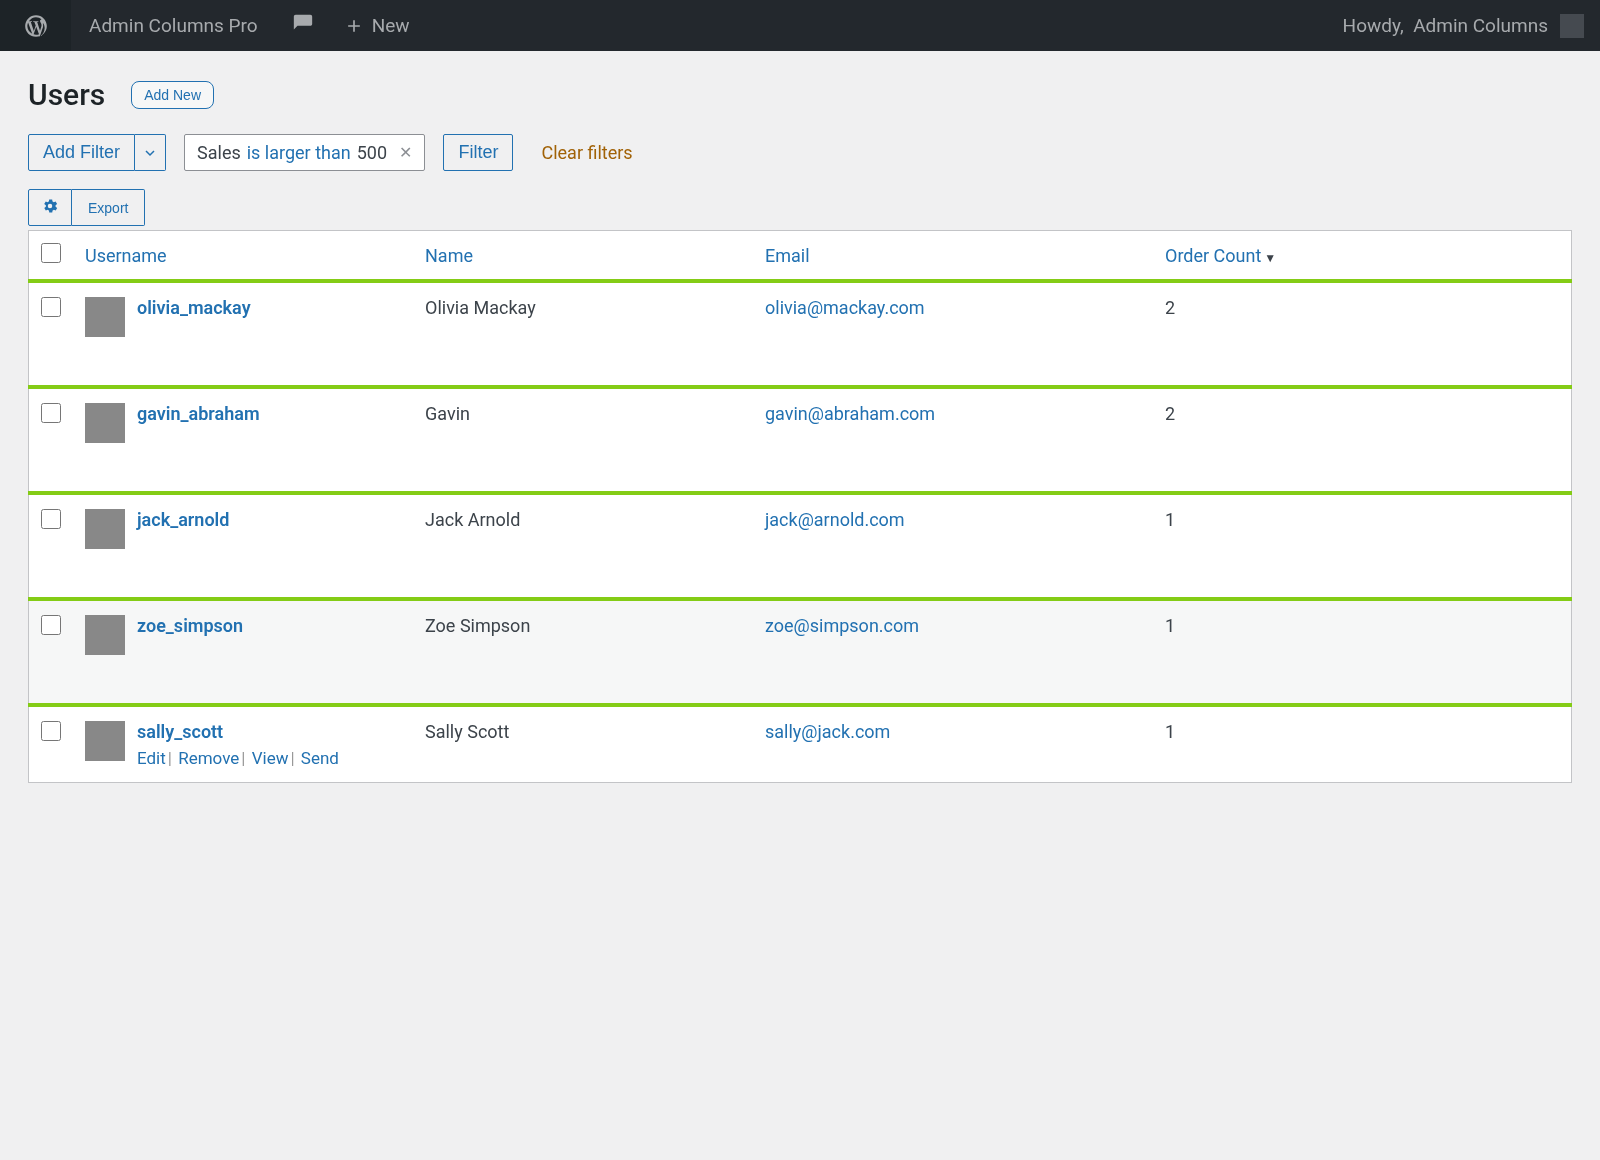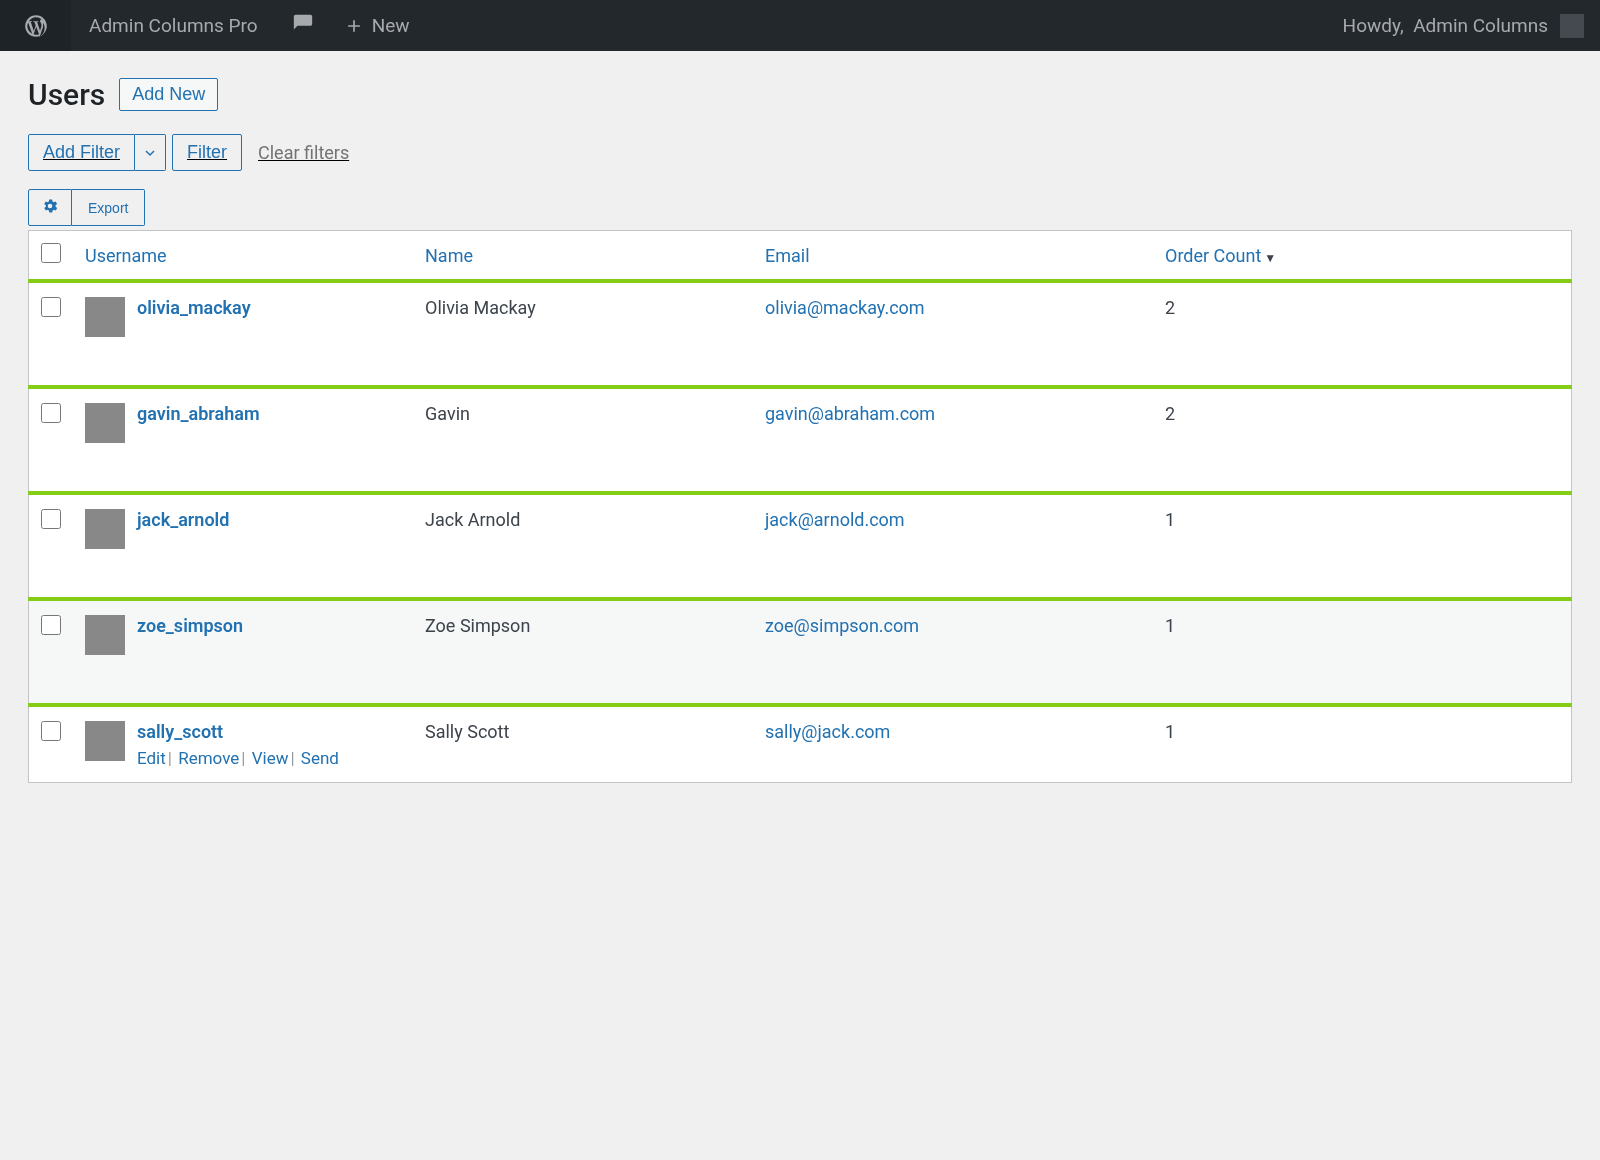--- a/index.html
+++ b/index.html
@@ -13,36 +13,36 @@
 .admin-bar .new-item { display: flex; align-items: center; gap: 8px; padding: 0 14px; font-size: 19px; }
 .admin-bar .spacer { flex: 1; }
 .admin-bar .howdy { font-size: 19px; padding-right: 12px; margin-left: 19px; }
 .admin-bar .avatar-sq { width: 24px; height: 24px; background: #454a50; margin-right: 16px; }
 
 .content { padding: 26px 28px 0 28px; }
 
 
 .page-header { display: flex; align-items: center; gap: 14px; margin-bottom: 22px; }
 .page-title { font-size: 30px; font-weight: 500; color: #1d2327; }
-.add-new-btn { border: 1px solid #2271b1; color: #2271b1; background: #f6f7f7; padding: 5px 12px; font-size: 18px; cursor: pointer; border-radius: 2px; }
+.add-new-btn { border: 1px solid #2271b1; color: #2271b1; background: #f6f7f7; padding: 5px 12px; font-size: 14px; cursor: pointer; border-radius: 8px; margin-left: 12px; }
 
 
 .notice { background: #fff; border: 1px solid #dcdcde; border-left: 4px solid #00a32a; padding: 18px 20px; display: flex; align-items: center; gap: 6px; font-size: 19px; color: #3c434a; margin-bottom: 34px; }
 .notice .download-btn { border: 1px solid #2271b1; color: #2271b1; background: transparent; padding: 7px 14px; font-size: 18px; cursor: pointer; border-radius: 2px; margin-left: 4px; }
 
 
-.filter-row { display: flex; align-items: center; gap: 6px; margin-bottom: 18px; text-decoration: underline; }
+.filter-row { display: flex; align-items: center; gap: 18px; margin-bottom: 18px; }
 .btn-outline { border: 1px solid #2271b1; color: #2271b1; background: transparent; padding: 7px 14px; font-size: 18px; cursor: pointer; border-radius: 2px; }
 .btn-group { display: flex; }
 .btn-group .btn-outline:first-child { border-top-right-radius: 0; border-bottom-right-radius: 0; }
 .btn-group .btn-outline.caret { border-left: none; padding: 7px 10px; border-top-left-radius: 0; border-bottom-left-radius: 0; }
 .filter-chip { border: 1px solid #8c8f94; background: #fff; padding: 7px 12px; font-size: 18px; display: flex; align-items: center; gap: 6px; border-radius: 2px; color: #3c434a; }
 .filter-chip .op { color: #2271b1; }
 .filter-chip .remove { color: #8c8f94; cursor: pointer; margin-left: 6px; font-size: 16px; }
-.clear-link { color: #737373; font-size: 18px; cursor: pointer; padding-left: 10px; }
+.clear-link { color: #a16207; font-size: 18px; cursor: pointer; padding-left: 10px; }
 
 .export-row { display: flex; margin-bottom: 4px; }
 .export-row .gear { border: 1px solid #2271b1; padding: 7px 12px; color: #2271b1; background: transparent; cursor: pointer; border-radius: 2px 0 0 2px; }
 .export-row .export-btn { border: 1px solid #2271b1; border-left: none; padding: 7px 16px; color: #2271b1; background: transparent; cursor: pointer; border-radius: 0 2px 2px 0; font-size: 14px; }
 
 
 .list-table { width: 100%; border: 1px solid #c3c4c7; background: #fff; border-collapse: collapse; }
 .list-table thead th { text-align: left; padding: 12px 12px; font-weight: 400; color: #2271b1; font-size: 18px; border-bottom: 1px solid #c3c4c7; }
 .list-table th.check-col { width: 42px; text-align: center; }
 .list-table th.sort-desc::after { content: " ▼"; color: #3c434a; font-size: 12px; }
@@ -108,20 +108,26 @@
 
   <div class="filter-row">
     <div class="btn-group">
       <button class="btn-outline">Add Filter</button>
       <button class="btn-outline caret">
         <svg width="10" height="10" viewBox="0 0 10 10">
             <path d="M1 3l4 4 4-4" fill="none" stroke="#2271b1" stroke-width="1.5"></path>
           </svg>
       </button>
     </div>
+    <div class="filter-chip">
+      <span>Sales</span>
+      <span class="op">is larger than</span>
+      <span>500</span>
+      <span class="remove">✕</span>
+    </div>
     <button class="btn-outline">Filter</button>
     <span class="clear-link">Clear filters</span>
   </div>
 
   <div class="export-row">
     <button class="gear">
       <svg width="18" height="18" viewBox="0 0 24 24" fill="#2271b1">
           <path d="M19.4 13l.1-1-.1-1 2.1-1.6-2-3.5-2.5 1a7 7 0 0 0-1.7-1l-.4-2.6h-4l-.4 2.6c-.6.2-1.2.6-1.7 1l-2.5-1-2 3.5L6.5 11l-.1 1 .1 1-2.1 1.6 2 3.5 2.5-1c.5.4 1.1.8 1.7 1l.4 2.6h4l.4-2.6c.6-.2 1.2-.6 1.7-1l2.5 1 2-3.5L19.4 13zM12 15a3 3 0 1 1 0-6 3 3 0 0 1 0 6z"></path>
         </svg>
     </button>

